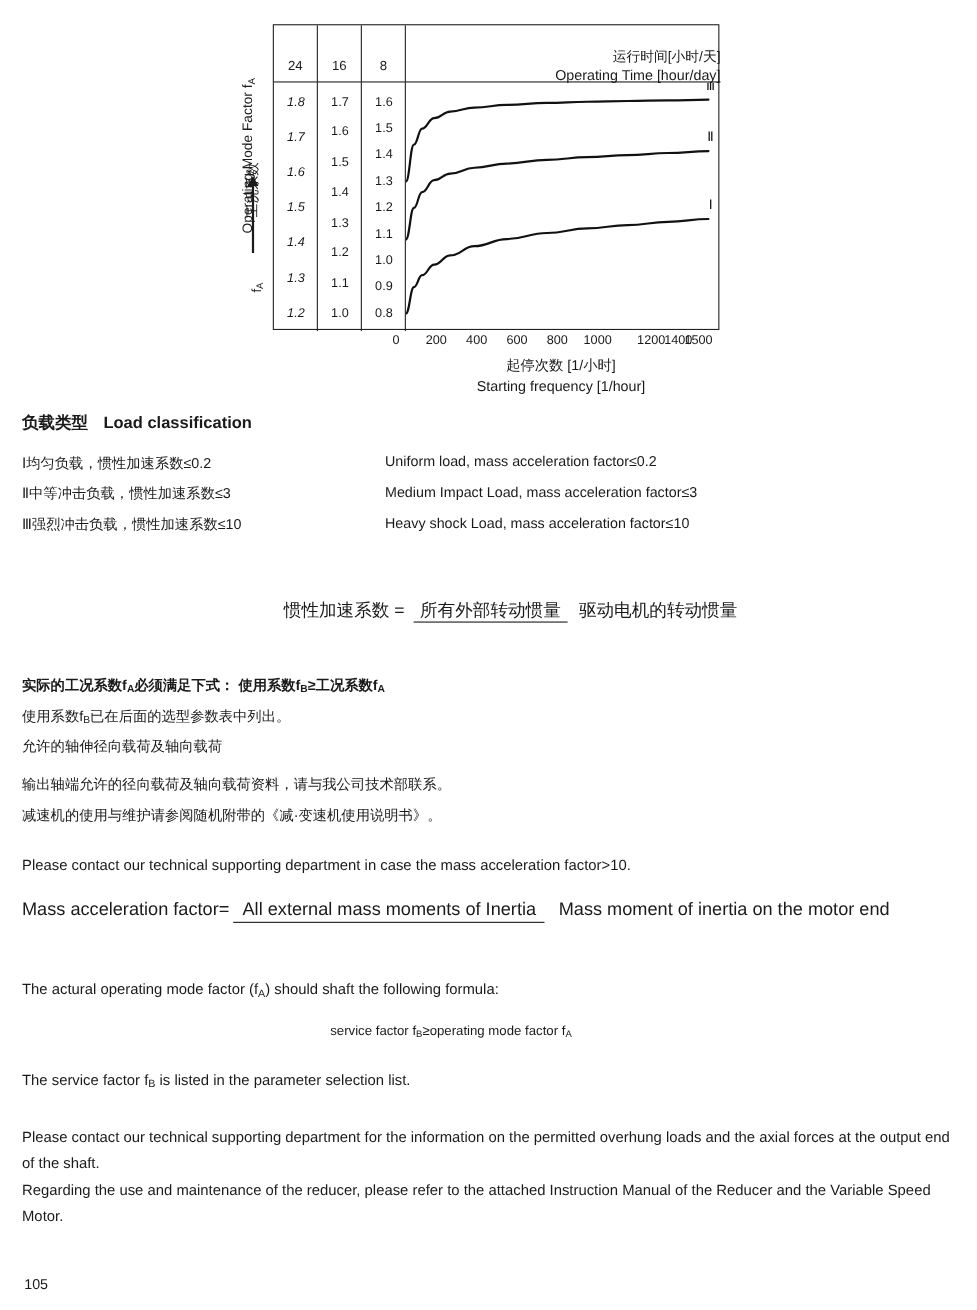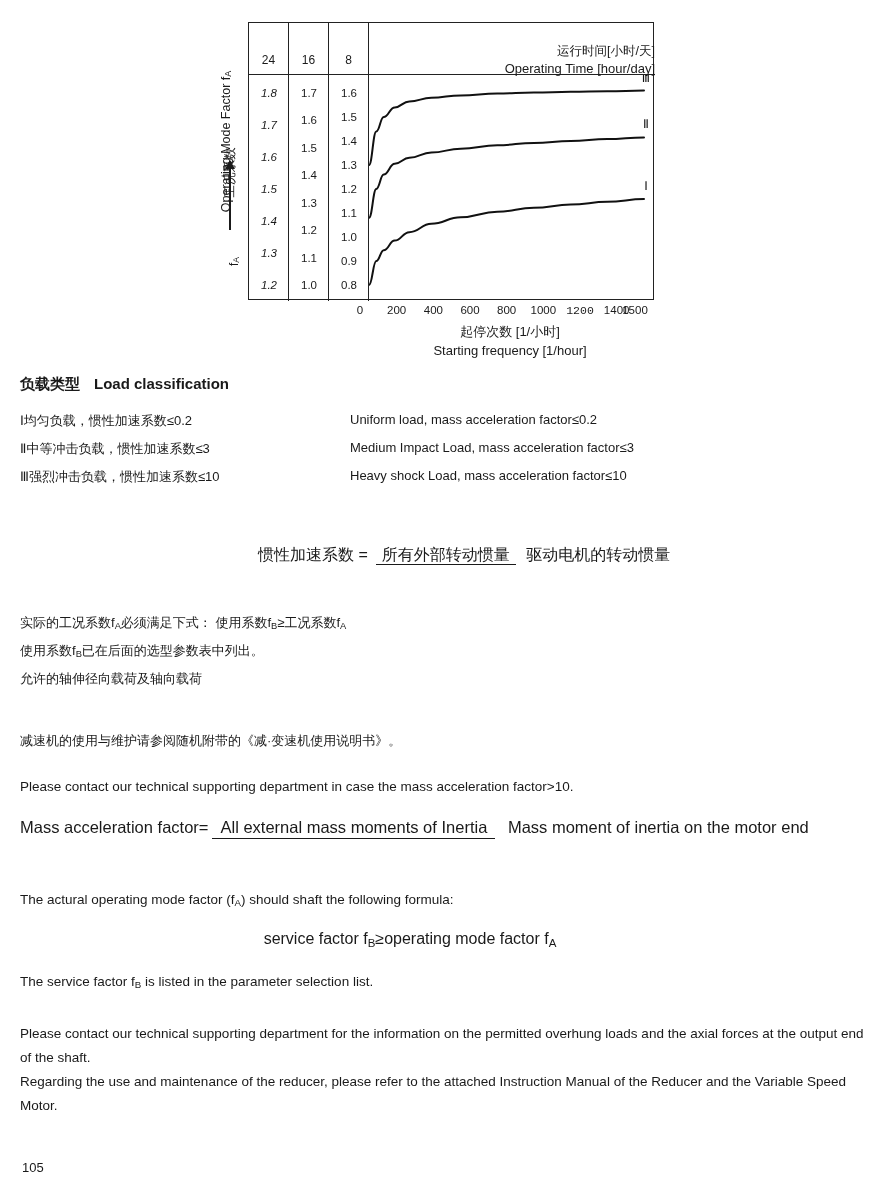--- a/index.html
+++ b/index.html
@@ -214,21 +214,21 @@
   .load-en {
     font-size: 13px;
   }
 
   .para {
     position: absolute;
     font-size: 13px;
     line-height: 20px;
   }
   .p-contact-cn { left: 20px; top: 512px; }
-  .p-actual { left: 20px; top: 613px; }
+  .p-actual { left: 20px; top: 613px; font-weight: bold; }
   .p-service-cn { left: 20px; top: 641px; }
   .p-axial-cn { left: 20px; top: 669px; }
   .p-axial2-cn { left: 20px; top: 703px; }
   .p-manual-cn { left: 20px; top: 731px; }
   .p-contact-en { left: 20px; top: 777px; font-size: 13.5px; }
   .p-actual-en { left: 20px; top: 890px; font-size: 13.5px; }
   .p-svc-list { left: 20px; top: 972px; font-size: 13.5px; }
   .p-overhung { left: 20px; top: 997px; font-size: 13.5px; }
   .p-contact2 { left: 20px; top: 1022px; font-size: 13.5px; line-height: 24px; width: 850px; }
   .p-regard { left: 20px; top: 1070px; font-size: 13.5px; line-height: 24px; width: 850px; }
@@ -275,21 +275,21 @@
     padding: 3px 8px 0 8px;
     font-size: 16.5px;
   }
 
   .formula-en {
     position: absolute;
     left: 0;
     top: 930px;
     width: 820px;
     text-align: center;
-    font-size: 16px;
+    font-size: 12px;
   }
 
   sub {
     font-size: 0.72em;
     vertical-align: -0.22em;
   }
 
   .page-num {
     position: absolute;
     left: 22px;
@@ -372,21 +372,21 @@
     <div class="arrow-up"></div>
   </div>
 
   <div class="xticks" id="xticks">
       <span style="left: 0px;">0</span>
       <span style="left: 36.6667px;">200</span>
       <span style="left: 73.3333px;">400</span>
       <span style="left: 110px;">600</span>
       <span style="left: 146.667px;">800</span>
       <span style="left: 183.333px;">1000</span>
-      <span style="left: 220px; font-family: Liberation Mono, monospace;">1200</span>
+      <span style="left: 232px;">1200</span>
       <span style="left: 256.667px;">1400</span>
       <span style="left: 275px;">1500</span>
     </div>
 
   <div class="xcaption">
     <div>起停次数 [1/小时]</div>
     <div>Starting frequency [1/hour]</div>
   </div>
 
   <div class="sec-title">
@@ -419,20 +419,21 @@
 
   <div class="para p-actual">
     <span>实际的工况系数f</span><sub>A</sub><span>必须满足下式：</span>&nbsp;<span>使用系数f</span><sub>B</sub><span>≥工况系数f</span><sub>A</sub>
   </div>
 
   <div class="para p-service-cn">
     <span>使用系数f</span><sub>B</sub><span>已在后面的选型参数表中列出。</span>
   </div>
 
   <div class="para p-axial-cn">允许的轴伸径向载荷及轴向载荷</div>
+  <div class="para p-axial2-cn">输出轴端允许的径向载荷及轴向载荷资料，请与我公司技术部联系。</div>
   <div class="para p-manual-cn">减速机的使用与维护请参阅随机附带的《减·变速机使用说明书》。</div>
 
   <div class="para p-contact-en">Please contact our technical supporting department in case the mass acceleration factor&gt;10.</div>
 
   <div class="frac-en">
     <span class="lhs">Mass acceleration factor=</span>
     <span class="frac-box">
       <span class="num">All external mass moments of Inertia</span>
       <span class="den">Mass moment of inertia on the motor end</span>
     </span>

